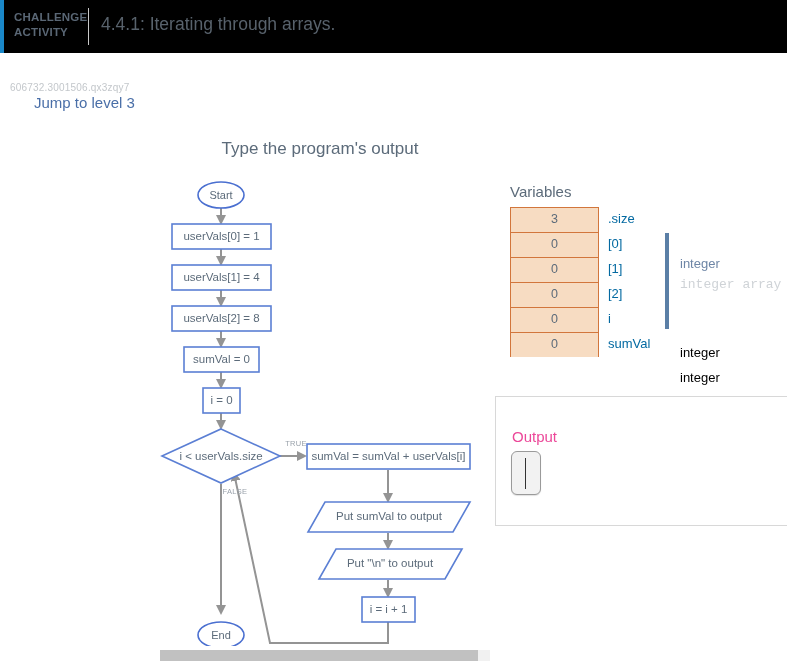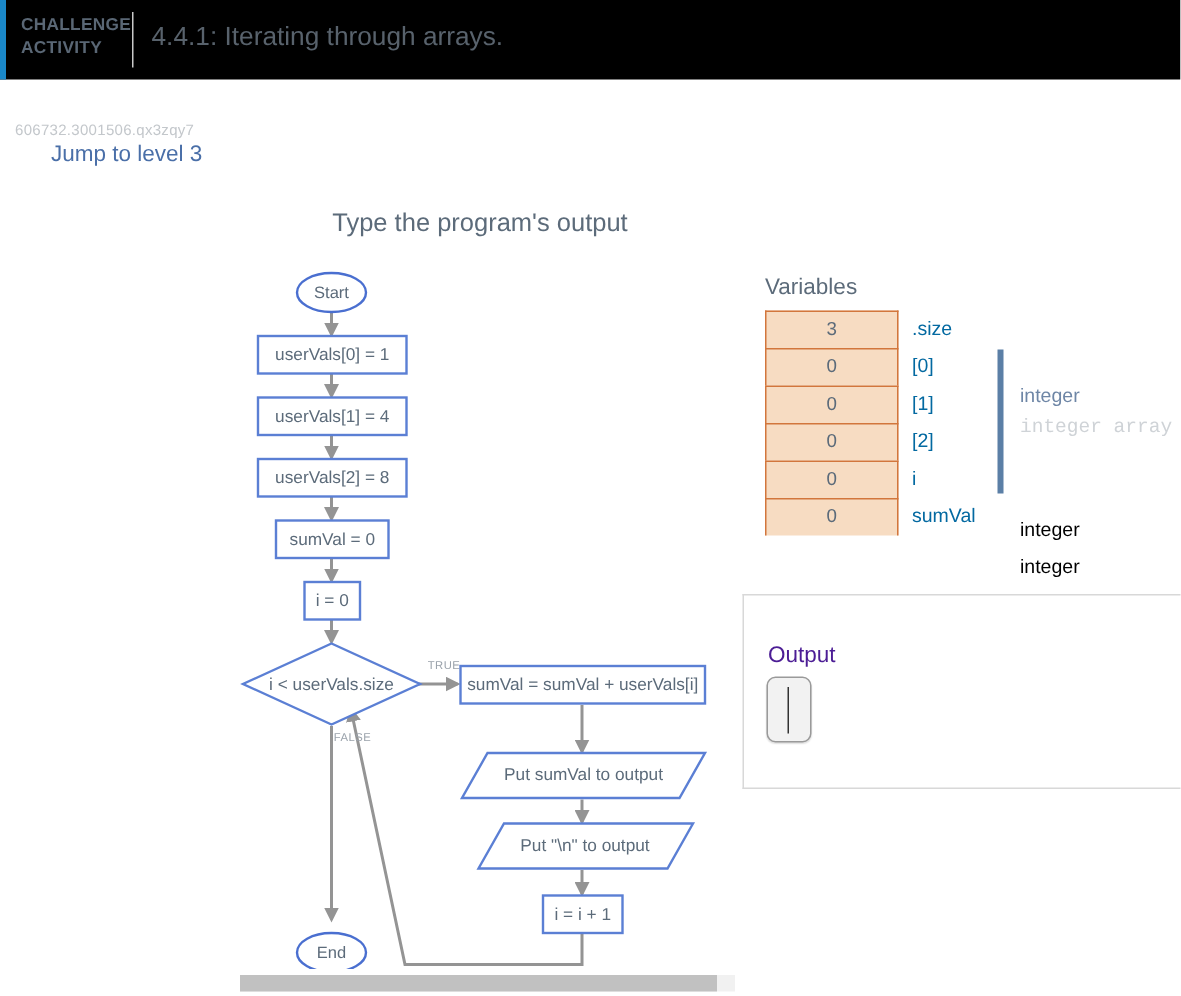--- a/index.html
+++ b/index.html
@@ -215,21 +215,21 @@
     height: 130px;
     box-sizing: border-box;
     border: 1px solid #d8d8d8;
     border-right: none;
     background: #ffffff;
   }
   #output-label {
     position: absolute;
     left: 16px; top: 31px;
     font-size: 15px;
-    color: #4c1d95;
+    color: #ec4899;
   }
   #output-input {
     position: absolute;
     left: 15px; top: 54px;
     width: 30px;
     height: 44px;
     box-sizing: border-box;
     background: #f2f2f2;
     border: 1px solid #9a9a9a;
     border-radius: 6px;

